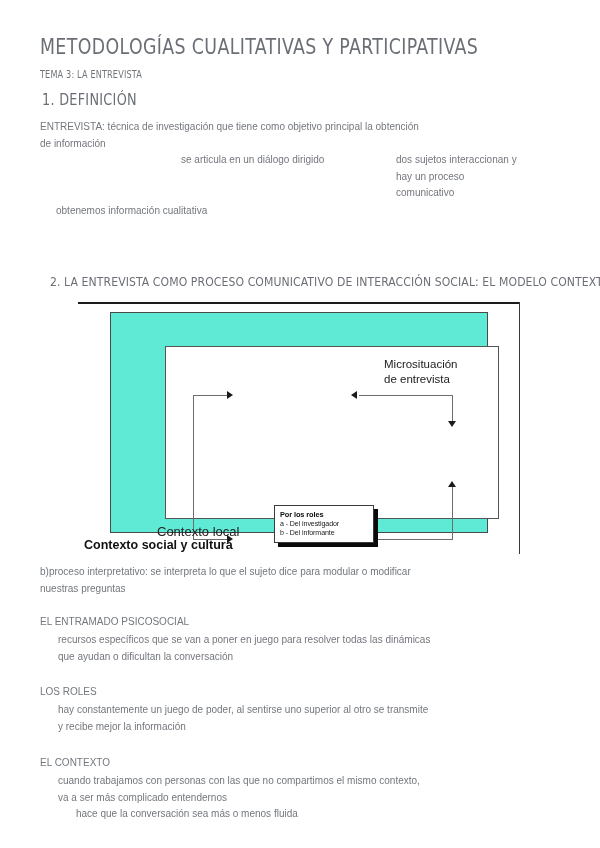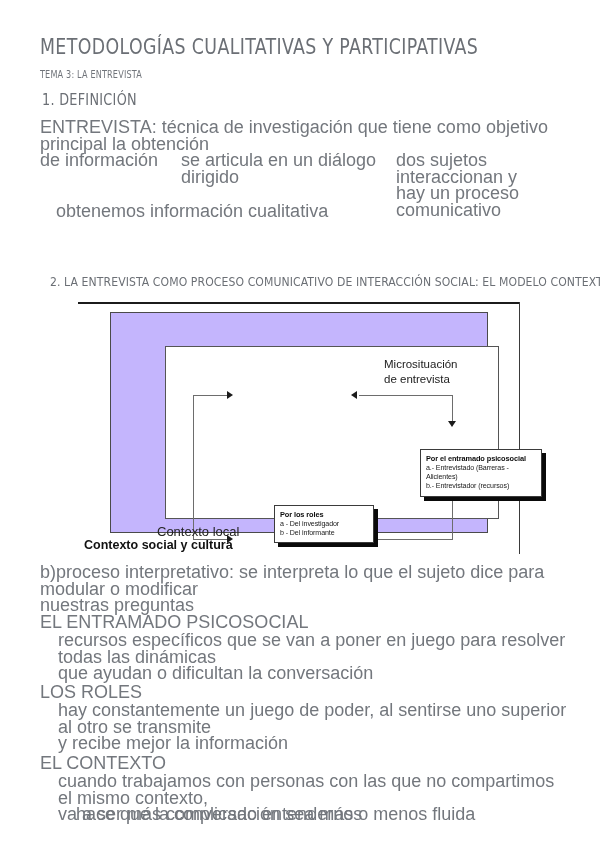--- a/index.html
+++ b/index.html
@@ -61,21 +61,21 @@
     left: 50px; top: 274px;
     font-size: 13px;
     letter-spacing: 0.1px;
     transform: scaleX(0.93);
   }
 
   
   .txt {
     position: absolute;
     font-family: "Liberation Sans", sans-serif;
-    font-size: 18px;
+    font-size: 10px;
     line-height: 16.5px;
     color: #73777d;
     white-space: pre-wrap;
   }
 
   
   .figure {
     position: absolute;
     left: 78px; top: 302px;
     width: 442px; height: 252px;
@@ -90,21 +90,21 @@
     position: absolute;
     right: 0; top: 0;
     width: 0; height: 252px;
     border-right: 1.5px solid #3a3a3a;
   }
   .box-social {
     position: absolute;
     left: 32px; top: 10px;
     width: 378px; height: 221px;
     border: 1.3px solid #4a4a4a;
-    background: #c4b5fd;
+    background: #5eead4;
     box-sizing: border-box;
   }
   .box-local {
     position: absolute;
     left: 54px; top: 33px;
     width: 334px; height: 173px;
     border: 1.2px solid #555555;
     background: #ffffff;
     box-sizing: border-box;
   }
@@ -220,26 +220,20 @@
         <div class="ar ar-l" style="left:185px; top:44px;"></div>
         <div class="ln vln" style="left:286px; top:48px; height:28px;"></div>
         <div class="ar ar-d" style="left:282px; top:74px;"></div>
 
         <div class="ln hln" style="left:193px; top:192px; width:94px;"></div>
         <div class="ar ar-l" style="left:185px; top:188px;"></div>
         <div class="ln vln" style="left:286px; top:140px; height:52px;"></div>
         <div class="ar ar-u" style="left:282px; top:134px;"></div>
 
 
-        <div class="node node-psic">
-          <span class="nt">Por el entramado psicosocial</span>
-          <span class="ni">a.- Entrevistado (Barreras -</span>
-          <span class="ni">Alicientes)</span>
-          <span class="ni">b.- Entrevistador (recursos)</span>
-        </div>
 
         <div class="node node-rol">
           <span class="nt">Por los roles</span>
           <span class="ni">a - Del investigador</span>
           <span class="ni">b - Del informante</span>
         </div>
 
       </div>
 
       <div class="lbl-local">Contexto local</div>

